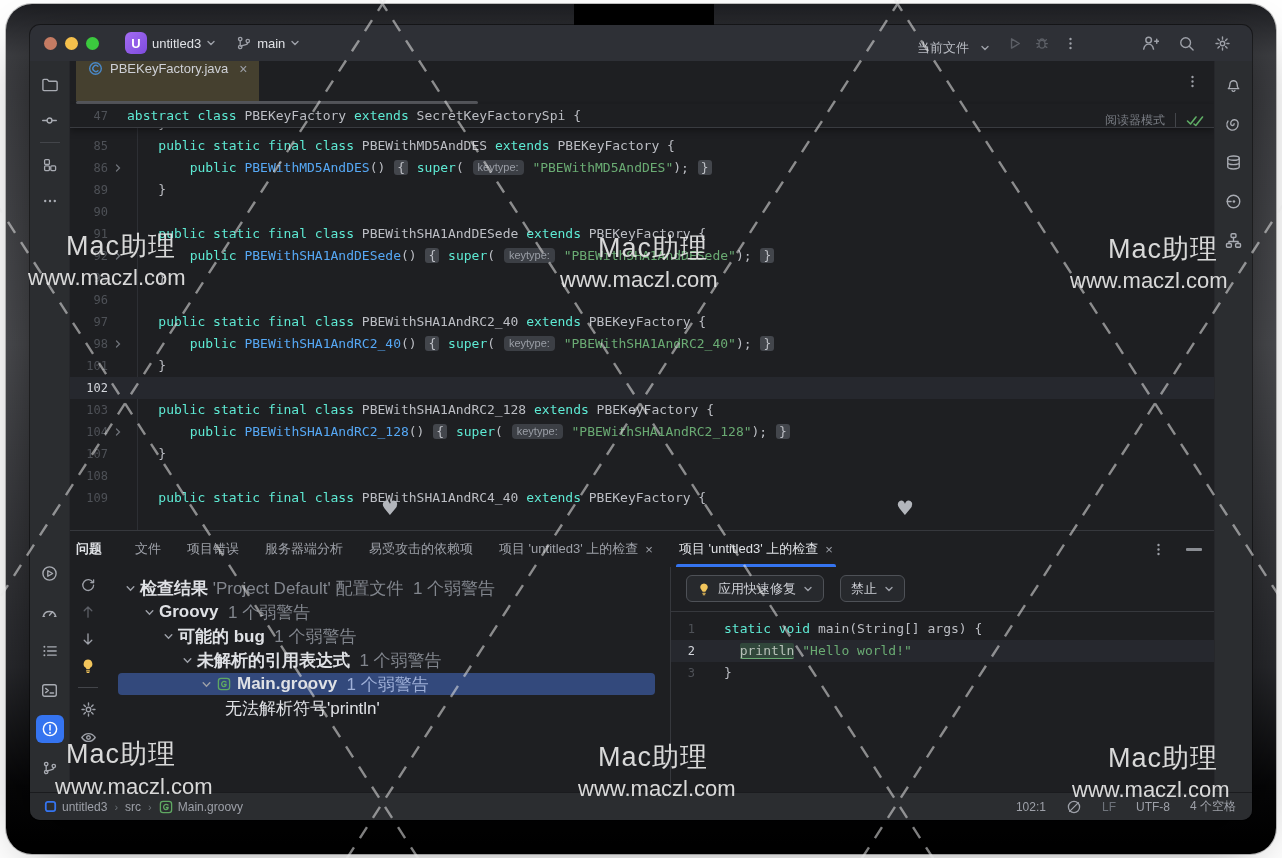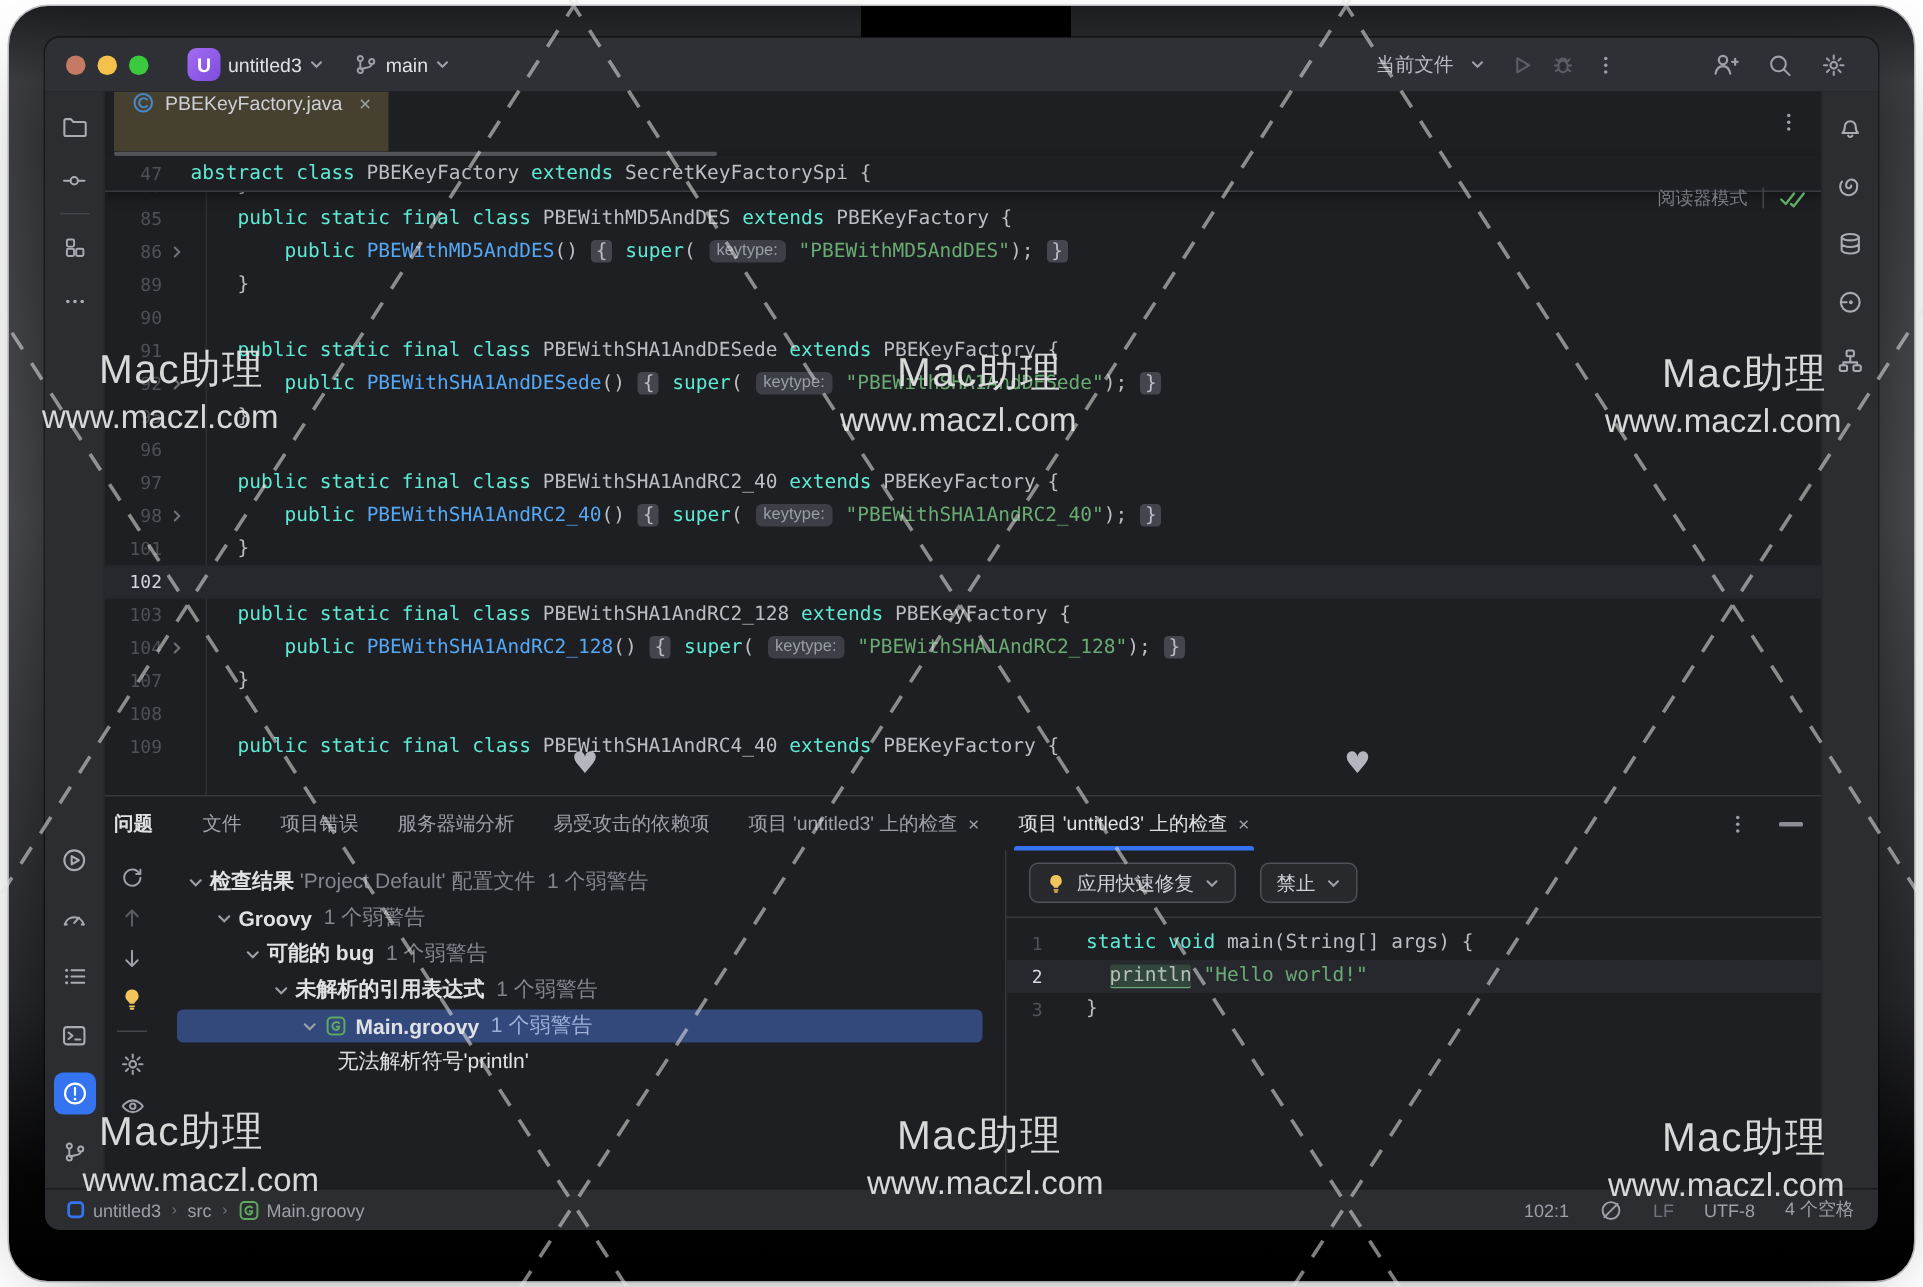--- a/index.html
+++ b/index.html
@@ -16,21 +16,21 @@
     box-shadow:0 22px 55px rgba(0,0,0,.55),0 0 0 1px rgba(0,0,0,.45)}
 
   
   .titlebar{position:absolute;left:0;top:0;width:100%;height:36px;background:#2e3036;display:flex;align-items:center}
   .traffic{display:flex;gap:8px;margin-left:14px}
   .light{width:13px;height:13px;border-radius:50%}
   .tb-widget{display:flex;align-items:center;gap:5px;margin-left:26px;color:#dfe1e5}
   .proj-ico{width:22px;height:22px;border-radius:6px;background:linear-gradient(135deg,#a36cf2,#7e4bdd);
     color:#fff;font-weight:bold;font-size:13px;display:flex;align-items:center;justify-content:center}
   .tb-chev{color:#9da0a8;display:flex}
-  .tb-right{margin-left:auto;display:flex;align-items:center;margin-right:16px;color:#9da0a8}
+  .tb-right{margin-left:auto;display:flex;align-items:flex-end;margin-right:16px;color:#9da0a8}
   .tb-right .lbl{color:#b7bac1;margin-right:6px}
   .tb-ic{width:28px;height:28px;display:flex;align-items:center;justify-content:center;border-radius:5px}
   .dim{color:#5c5f66}
   .gap-lg{width:52px}
 
   
   .stripe{position:absolute;top:36px;bottom:28px;background:#2b2d30;display:flex;flex-direction:column;align-items:center}
   .stripe-left{left:0;width:40px;border-right:1px solid #26272b}
   .stripe-right{right:0;width:38px;border-left:1px solid #26272b}
   .st-ic{width:28px;height:28px;border-radius:6px;display:flex;align-items:center;justify-content:center;color:#a8abb2;flex:none;position:relative}
@@ -43,21 +43,21 @@
 
   .tabbar{position:absolute;left:0;top:0;right:0;height:40px;background:#1e1f22;display:flex;align-items:stretch}
   .tab{display:flex;gap:7px;padding:0 12px 0 12px;margin-left:6px;background:#45402f;color:#ced0d6}
   .tab .close{color:#9da0a8;font-size:14px;margin-left:4px}
   .tab-kebab{position:absolute;right:14px;top:0;height:40px;display:flex;align-items:center;color:#9da0a8}
 
   .editor-area{position:absolute;left:0;right:0;top:40px;height:429px;overflow:hidden;background:#1e1f22}
   .hscroll{position:absolute;left:6px;top:0;width:402px;height:3px;border-radius:2px;background:#55575c}
   .sticky{position:absolute;left:0;right:0;top:3px;height:24px;background:#1e1f22;border-bottom:1px solid #393b40;
     box-shadow:0 3px 7px rgba(0,0,0,.35);z-index:3;display:flex;align-items:center}
-  .reader{position:absolute;right:10px;top:16px;height:24px;display:flex;align-items:center;gap:10px;color:#787c83;font-size:12px}
+  .reader{position:absolute;right:10px;top:4px;height:24px;display:flex;align-items:center;gap:10px;color:#787c83;font-size:12px}
   .reader .vsep{width:1px;height:14px;background:#43454a}
   .partial-clip{position:absolute;left:0;right:0;top:27px;height:7px;overflow:hidden;z-index:1}
   .partial-clip .ed-row{margin-top:-15px}
   .lines{position:absolute;left:0;right:0;top:34px;z-index:1}
   .guide{position:absolute;width:1px;background:#2d2f34;z-index:0}
 
   .ed-row{display:flex;height:22px;line-height:22px;font-family:"DejaVu Sans Mono","Liberation Mono",monospace;font-size:13px;white-space:pre}
   .ed-row.current{background:#26282e}
   .ed-num{width:38px;text-align:right;color:#4e5157;font-size:12px;flex:none}
   .ed-row.current .ed-num{color:#d5d8de}
@@ -80,21 +80,21 @@
   .pt-tab .close{color:#9da0a8;font-size:13px}
   .pt-tab.active{color:#dfe1e5}
   .pt-tab.active::after{content:"";position:absolute;left:10px;right:10px;bottom:0;height:3px;border-radius:2px 2px 0 0;background:#3574f0}
   .pt-actions{position:absolute;right:12px;top:0;height:36px;display:flex;align-items:center;gap:20px;color:#9da0a8}
   .minimize{width:16px;height:3px;border-radius:1px;background:#8a8d93}
 
   .pt-body{position:absolute;left:0;right:0;top:36px;bottom:0}
   .pt-toolbar{position:absolute;left:0;top:0;bottom:0;width:36px;display:flex;flex-direction:column;align-items:center;padding-top:10px;gap:11px;color:#9da0a8}
   .pt-toolbar .st-sep{margin:2px 0}
   .tree{position:absolute;left:36px;top:0;bottom:0;width:564px;padding-top:9px}
-  .tree-row{position:relative;height:24px;display:flex;align-items:center;white-space:pre;font-size:14px}
+  .tree-row{position:relative;height:24px;display:flex;align-items:center;white-space:pre;font-size:17px}
   .tree-row.selected::before{content:"";position:absolute;left:12px;right:15px;top:1px;bottom:1px;background:#33497c;border-radius:4px}
   .tree-row>*{position:relative;z-index:1}
   .tree-chevron{width:16px;display:flex;justify-content:center;color:#9da0a8;flex:none;margin-right:2px}
   .tree-icon{width:16px;display:flex;justify-content:center;margin-right:5px;color:#5fa862}
   .seg-b{color:#dfe1e5;font-weight:600}
   .seg-d{color:#82868e}
   .seg-ds{color:#9fb0d8}
   .seg-n{color:#dfe1e5}
 
   .pt-divider{position:absolute;left:600px;top:0;bottom:0;width:1px;background:#36383d}

